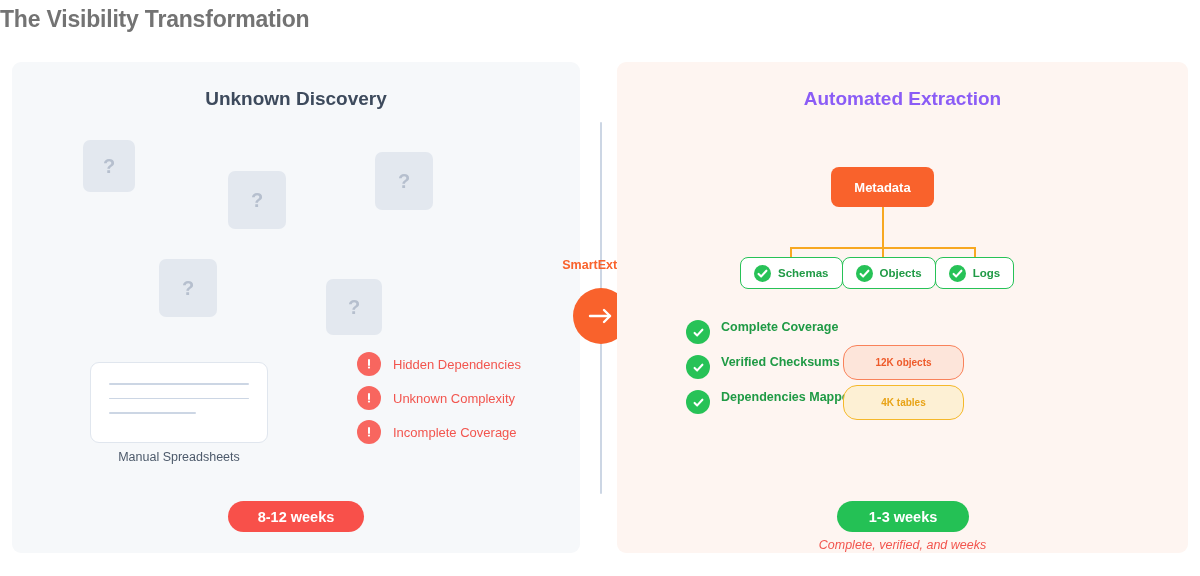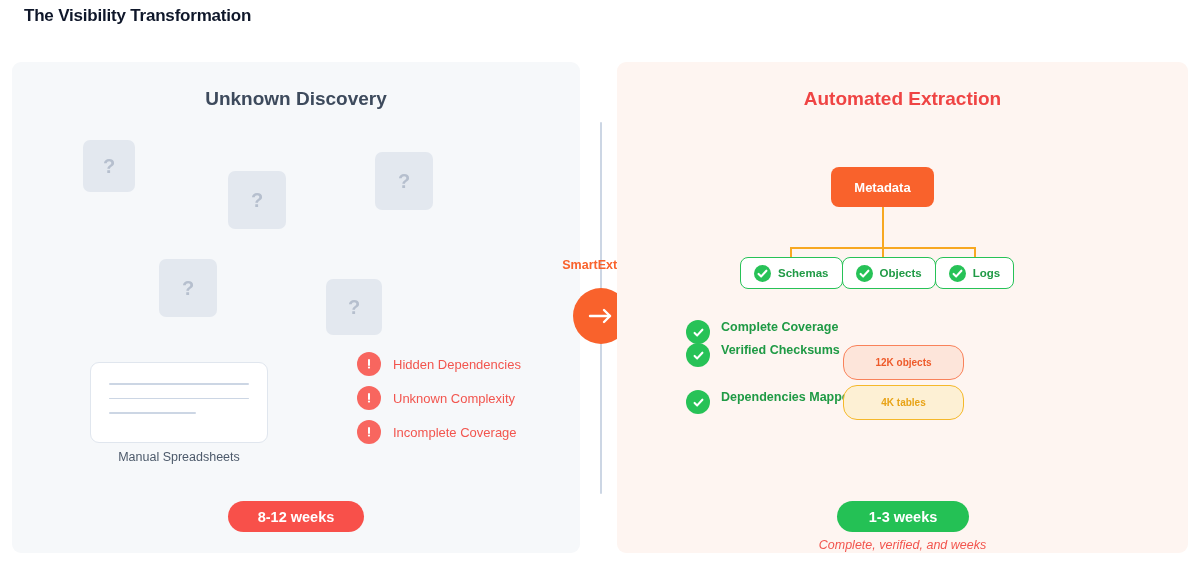--- a/index.html
+++ b/index.html
@@ -5,39 +5,39 @@
   * { box-sizing: border-box; margin: 0; padding: 0; }
   html, body {
     width: 1200px; height: 576px;
     background: #ffffff;
     font-family: "Liberation Sans", sans-serif;
     overflow: hidden;
   }
   .page { position: relative; width: 1200px; height: 576px; }
 
   .page-title {
-    position: absolute; left: 24px; top: 6px;
-    font-size: 17px; font-weight: bold;
-    color: #0f172a; letter-spacing: -0.2px;
+    position: absolute; left: 0; top: 6px;
+    font-size: 23px; font-weight: bold;
+    color: #737373; letter-spacing: -0.2px;
   }
 
   
   .panel {
     position: absolute; top: 62px; height: 491px;
     border-radius: 9px;
   }
   .panel-left  { left: 12px;  width: 568px; background: #f6f8fa; }
   .panel-right { left: 617px; width: 571px; background: #fef5f1; }
 
   .panel-head {
     position: absolute; left: 0; right: 0; top: 26px;
     text-align: center; font-size: 19px; font-weight: bold;
   }
   .panel-left  .panel-head { color: #3d4a5c; }
-  .panel-right .panel-head { color: #ef4444; }
+  .panel-right .panel-head { color: #8b5cf6; }
 
   
   .divider {
     position: absolute; left: 600px; top: 122px;
     width: 2px; height: 372px; background: #ccd6e4; border-radius: 1px;
   }
   .arrow-label {
     position: absolute; left: 498px; top: 258px; width: 124px;
     text-align: right;
     font-size: 12.5px; font-weight: bold; color: #f9622c;
@@ -261,21 +261,21 @@
 
   <div id="checks">
       <div class="check" style="top: 320px;">
         <span class="check-icon">
           <svg width="13" height="13" viewBox="0 0 13 13" fill="none">
             <path d="M2.6 6.9 L5.2 9.4 L10.4 3.7" stroke="#ffffff" stroke-width="2.1" stroke-linecap="round" stroke-linejoin="round"></path>
           </svg>
         </span>
         <span class="check-label">Complete Coverage</span>
       </div>
-      <div class="check" style="top: 343px;">
+      <div class="check" style="top: 355px;">
         <span class="check-icon">
           <svg width="13" height="13" viewBox="0 0 13 13" fill="none">
             <path d="M2.6 6.9 L5.2 9.4 L10.4 3.7" stroke="#ffffff" stroke-width="2.1" stroke-linecap="round" stroke-linejoin="round"></path>
           </svg>
         </span>
         <span class="check-label">Verified Checksums</span>
       </div>
       <div class="check" style="top: 390px;">
         <span class="check-icon">
           <svg width="13" height="13" viewBox="0 0 13 13" fill="none">

